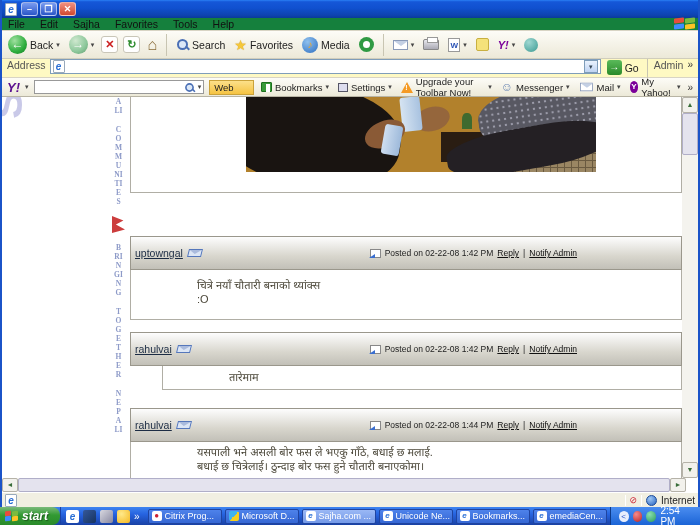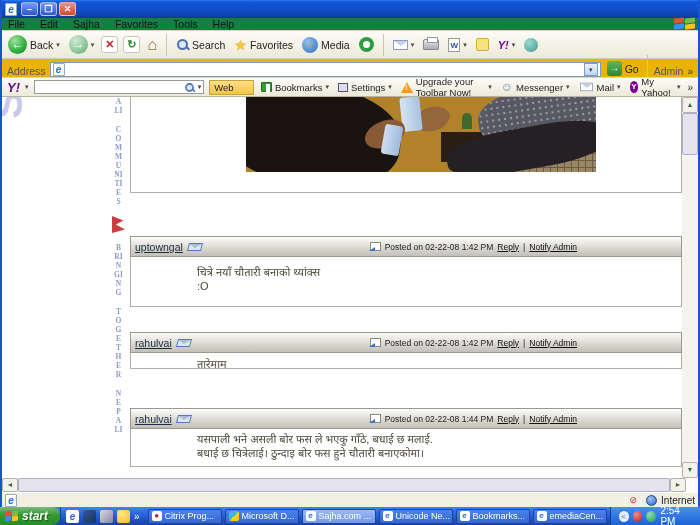--- a/index.html
+++ b/index.html
@@ -52,22 +52,22 @@
   .env::after { content:""; position:absolute; left:0; top:0; width:0; height:0;
     border-left:7px solid transparent; border-right:7px solid transparent; border-top:5px solid #c4d0e4; }
   .printer { width:16px; height:11px; background:linear-gradient(180deg,#e8e8ee,#aaaab4); border:1px solid #888; border-radius:2px 2px 1px 1px; position:relative; }
   .printer::after { content:""; position:absolute; left:3px; top:-3px; width:9px; height:4px; background:#fff; border:1px solid #999; }
   .wdoc { width:12px; height:14px; background:#fff; border:1px solid #999; color:#2a52b5;
     font-size:8px; font-weight:bold; text-align:center; line-height:13px; }
   .note { width:13px; height:13px; background:#f5e27a; border:1px solid #c8b040; border-radius:2px; }
   .ybang { color:#7b0099; font-weight:bold; font-size:11px; font-style:italic; }
   .buddy { width:14px; height:14px; border-radius:50%; background:radial-gradient(circle at 35% 30%,#9fd8d2,#3a9a92); }
 
-  .addressbar { height:19px; display:flex; align-items:flex-end; gap:4px; padding:0 5px;
-    background:#eab308; border-bottom:1px solid #d8d4c4; font-size:10.5px; color:#555; }
+  .addressbar { height:19px; display:flex; align-items:flex-start; gap:4px; padding:0 5px;
+    background:#fef9c3; border-bottom:1px solid #d8d4c4; font-size:10.5px; color:#555; }
   .addr-input { flex:1; height:15px; background:#fff; border:1px solid #7f9db9; display:flex; align-items:center; gap:3px; padding:0 2px; }
   .addr-input .url { font-size:10px; color:#111; white-space:nowrap; overflow:hidden; }
   .addr-dd { width:14px; height:13px; background:linear-gradient(180deg,#eaf2fd,#c0d4f2); border:1px solid #7f9db9; font-size:7px; text-align:center; line-height:12px; color:#345; margin-left:auto; }
   .go-ico { width:15px; height:15px; border-radius:3px; background:linear-gradient(180deg,#5aba5a,#2a8a2a);
     color:#fff; font-weight:bold; text-align:center; line-height:14px; font-size:10px; }
   .go-label { color:#222; }
   .chev { color:#333; font-size:10px; }
 
   .yahoobar { height:19px; display:flex; align-items:center; gap:5px; padding:0 5px;
     background:linear-gradient(180deg,#fdfcf7,#ece9d8); border-bottom:1px solid #b8b4a4; font-size:9.5px; color:#222; }
@@ -91,21 +91,21 @@
     color:#c9c9e8; transform:rotate(-90deg); font-family:"Liberation Sans",sans-serif; }
   .vcol { position:absolute; left:112px; top:0; width:10px; text-align:center; }
   .vword { width:9px; word-break:break-all; font-family:"Liberation Serif",serif; font-weight:bold;
     font-size:7.5px; line-height:9px; color:#8d9ac8; margin-bottom:10px; }
   .nflag { width:13px; height:17px; background:#cc3d3d; margin:2px 0 10px -2px;
     clip-path:polygon(0 0,88% 26%,30% 50%,100% 80%,0 100%); }
 
   .main { position:absolute; left:128px; top:0; width:552px; height:381px; }
   .postbox { position:absolute; left:0; width:552px; background:#fff; }
   .pbody { border:1px solid #b0aea5; border-top:none; }
-  .phead { height:21px; display:flex; align-items:center; padding:3px 4px;
+  .phead { height:21px; display:flex; align-items:center; padding:16px 4px;
     background:linear-gradient(180deg,#fdfdfd,#d8d6cd 60%,#c2c0b8); border:1px solid #9a978c; }
   .author { font-size:10.5px; color:#1c2c44; text-decoration:underline; }
   .mailico { width:14px; height:8px; background:#dce6f5; border:1px solid #5577bb; transform:skewX(-14deg); margin-left:5px; position:relative; }
   .mailico::after { content:""; position:absolute; left:0; top:0; width:0; height:0;
     border-left:6px solid transparent; border-right:6px solid transparent; border-top:4px solid #aabbdd; }
   .phead-right { margin-left:auto; margin-right:100px; display:flex; align-items:center; gap:4px; font-size:8.5px; color:#222; }
   .replyico { width:11px; height:9px; background:#fff; border:1px solid #888; position:relative; }
   .replyico::after { content:""; position:absolute; left:-2px; bottom:-1px; width:0; height:0;
     border-top:4px solid transparent; border-right:6px solid #3a6fd0; }
   .plink { text-decoration:underline; color:#111; }
@@ -372,21 +372,21 @@
             <span class="author">rahulvai</span>
             <span class="mailico"></span>
             <span class="phead-right">
               <span class="replyico"></span>
               <span>Posted on 02-22-08 1:42 PM</span>
               <span class="plink">Reply</span>
               <span>|</span>
               <span class="plink">Notify Admin</span>
             </span>
           </div>
-          <div class="pbody" style="height:16px;">
+          <div class="pbody" style="height:24px;margin-left:32px;">
             <div class="ptext" style="padding-top:4px;">
               <div>तारेमाम</div>
             </div>
           </div>
         </div>
 
         <div class="postbox" style="top:311px;">
           <div class="phead">
             <span class="author">rahulvai</span>
             <span class="mailico"></span>

